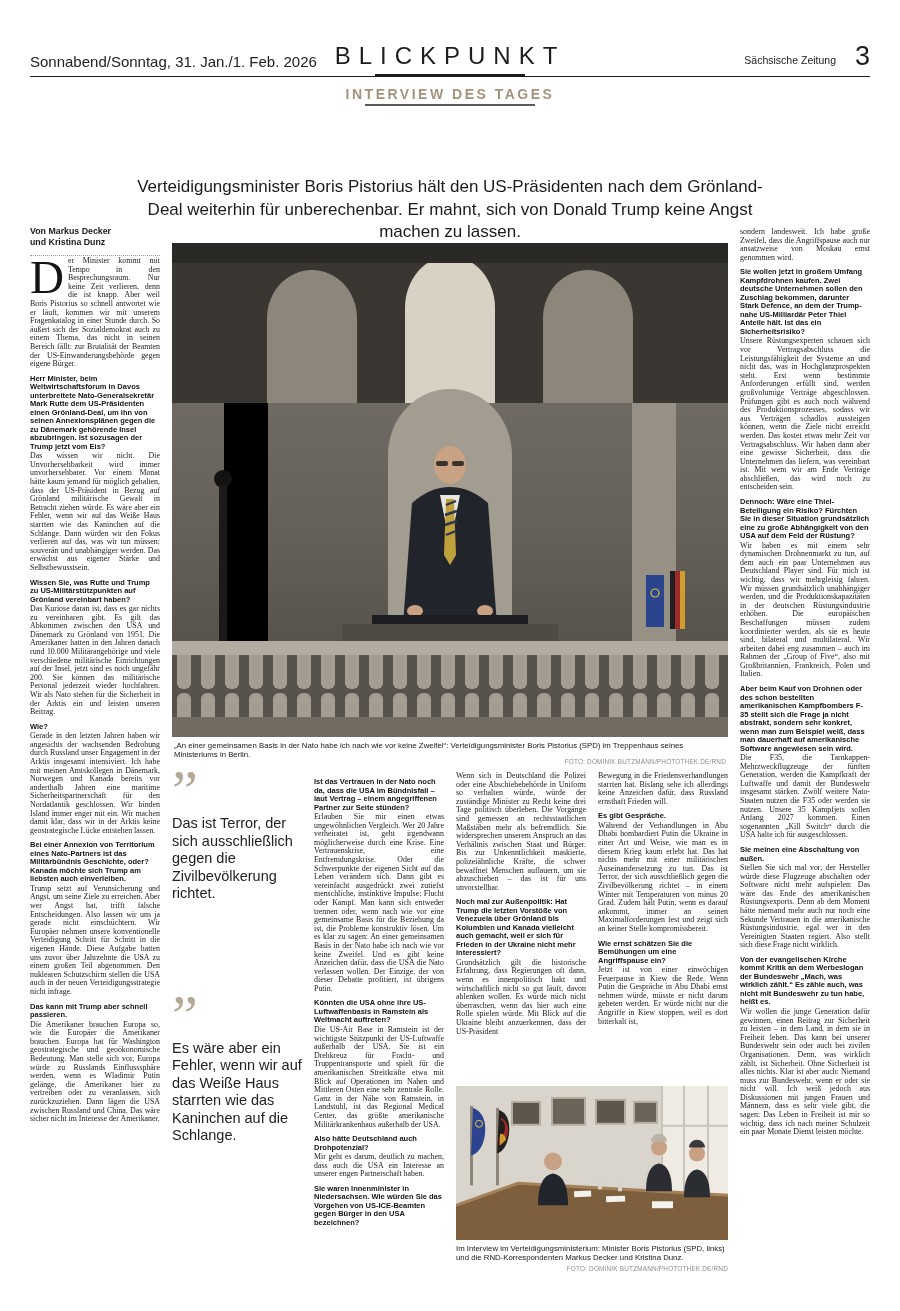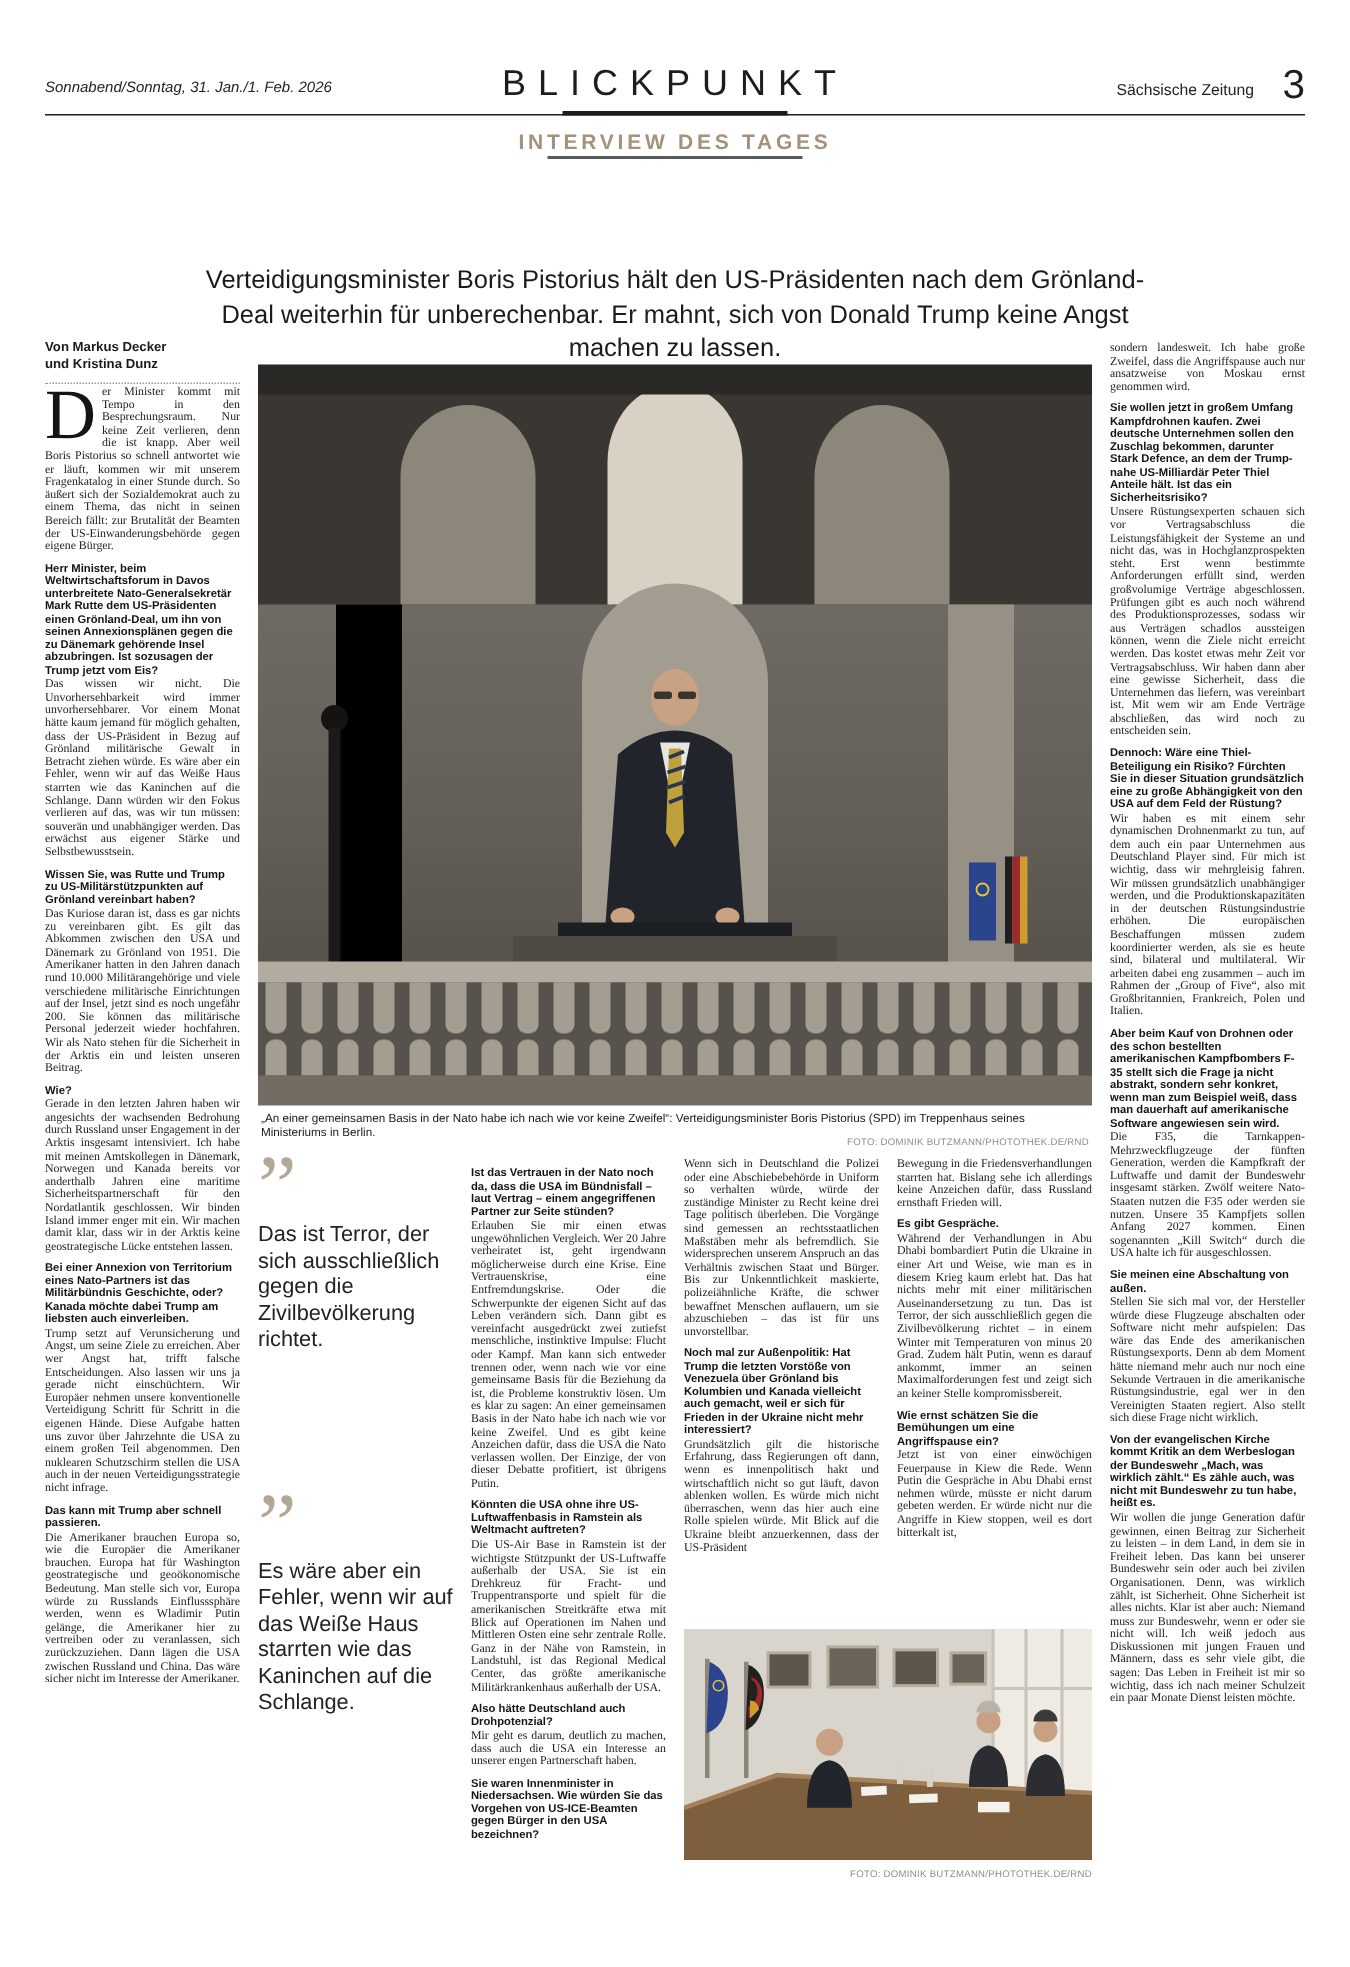--- a/index.html
+++ b/index.html
@@ -2,21 +2,21 @@
 <html lang="de"><head>
 <meta charset="utf-8">
 <style>
   * { margin:0; padding:0; box-sizing:border-box; }
   html,body { background:#ffffff; }
   #page {
     position:relative; width:900px; height:1311px; background:#fff;
     font-family:"Liberation Sans", sans-serif; color:#1a1a1a; overflow:hidden;
   }
   
-  .h-date { position:absolute; left:30px; top:53px; font-size:10px; color:#222;font-style:italic; }
+  .h-date { position:absolute; left:30px; top:53px; font-size:15px; color:#222; }
   .h-section { position:absolute; left:50%; transform:translateX(-50%); top:42px;
     font-size:24px; letter-spacing:8px; color:#1d1d1d; font-weight:400; }
   .h-paper { position:absolute; right:64px; top:54px; font-size:10.5px; color:#222; }
   .h-pagenum { position:absolute; right:30px; top:41px; font-size:27px; color:#1d1d1d; }
   .h-rule { position:absolute; left:30px; right:30px; top:76px; height:1px; background:#1c1c1c; }
   .h-rule-thick { position:absolute; left:50%; transform:translateX(-50%); top:74px; width:150px; height:3px; background:#1c1c1c; }
   .kicker { position:absolute; left:50%; transform:translateX(-50%); top:86px;
     font-size:14px; font-weight:bold; letter-spacing:2.5px; color:#a3937c; }
   .kicker-rule { position:absolute; left:50%; transform:translateX(-50%); top:104px; width:170px; height:2px; background:#5a5a5a; }
   
@@ -81,21 +81,21 @@
   </div>
 
   <div class="col col-left">
       <p class="a"><span class="dropcap">D</span>er Minister kommt mit Tempo in den Besprechungsraum. Nur keine Zeit verlieren, denn die ist knapp. Aber weil Boris Pistorius so schnell antwortet wie er läuft, kommen wir mit unserem Fragenkatalog in einer Stunde durch. So äußert sich der Sozialdemokrat auch zu einem Thema, das nicht in seinen Bereich fällt: zur Brutalität der Beamten der US-Einwanderungsbehörde gegen eigene Bürger.</p>
       <p class="q">Herr Minister, beim Weltwirtschaftsforum in Davos unterbreitete Nato-Generalsekretär Mark Rutte dem US-Präsidenten einen Grönland-Deal, um ihn von seinen Annexionsplänen gegen die zu Dänemark gehörende Insel abzubringen. Ist sozusagen der Trump jetzt vom Eis?</p>
       <p class="a">Das wissen wir nicht. Die Unvorhersehbarkeit wird immer unvorhersehbarer. Vor einem Monat hätte kaum jemand für möglich gehalten, dass der US-Präsident in Bezug auf Grönland militärische Gewalt in Betracht ziehen würde. Es wäre aber ein Fehler, wenn wir auf das Weiße Haus starrten wie das Kaninchen auf die Schlange. Dann würden wir den Fokus verlieren auf das, was wir tun müssen: souverän und unabhängiger werden. Das erwächst aus eigener Stärke und Selbstbewusstsein.</p>
       <p class="q">Wissen Sie, was Rutte und Trump zu US-Militärstützpunkten auf Grönland vereinbart haben?</p>
       <p class="a">Das Kuriose daran ist, dass es gar nichts zu vereinbaren gibt. Es gilt das Abkommen zwischen den USA und Dänemark zu Grönland von 1951. Die Amerikaner hatten in den Jahren danach rund 10.000 Militärangehörige und viele verschiedene militärische Einrichtungen auf der Insel, jetzt sind es noch ungefähr 200. Sie können das militärische Personal jederzeit wieder hochfahren. Wir als Nato stehen für die Sicherheit in der Arktis ein und leisten unseren Beitrag.</p>
       <p class="q">Wie?</p>
       <p class="a">Gerade in den letzten Jahren haben wir angesichts der wachsenden Bedrohung durch Russland unser Engagement in der Arktis insgesamt intensiviert. Ich habe mit meinen Amtskollegen in Dänemark, Norwegen und Kanada bereits vor anderthalb Jahren eine maritime Sicherheitspartnerschaft für den Nordatlantik geschlossen. Wir binden Island immer enger mit ein. Wir machen damit klar, dass wir in der Arktis keine geostrategische Lücke entstehen lassen.</p>
-      <p class="q">Bei einer Annexion von Territorium eines Nato-Partners ist das Militärbündnis Geschichte, oder? Kanada möchte dabei Trump am liebsten auch einverleiben.</p>
+      <p class="q">Bei einer Annexion von Territorium eines Nato-Partners ist das Militärbündnis Geschichte, oder? Kanada möchte sich Trump am liebsten auch einverleiben.</p>
       <p class="a">Trump setzt auf Verunsicherung und Angst, um seine Ziele zu erreichen. Aber wer Angst hat, trifft falsche Entscheidungen. Also lassen wir uns ja gerade nicht einschüchtern. Wir Europäer nehmen unsere konventionelle Verteidigung Schritt für Schritt in die eigenen Hände. Diese Aufgabe hatten uns zuvor über Jahrzehnte die USA zu einem großen Teil abgenommen. Den nuklearen Schutzschirm stellen die USA auch in der neuen Verteidigungsstrategie nicht infrage.</p>
       <p class="q">Das kann mit Trump aber schnell passieren.</p>
       <p class="a">Die Amerikaner brauchen Europa so, wie die Europäer die Amerikaner brauchen. Europa hat für Washington geostrategische und geoökonomische Bedeutung. Man stelle sich vor, Europa würde zu Russlands Einflusssphäre werden, wenn es Wladimir Putin gelänge, die Amerikaner hier zu vertreiben oder zu veranlassen, sich zurückzuziehen. Dann lägen die USA zwischen Russland und China. Das wäre sicher nicht im Interesse der Amerikaner.</p>
     </div>
   <div class="col col-b">
       <p class="q">Ist das Vertrauen in der Nato noch da, dass die USA im Bündnisfall – laut Vertrag – einem angegriffenen Partner zur Seite stünden?</p>
       <p class="a">Erlauben Sie mir einen etwas ungewöhnlichen Vergleich. Wer 20 Jahre verheiratet ist, geht irgendwann möglicherweise durch eine Krise. Eine Vertrauenskrise, eine Entfremdungskrise. Oder die Schwerpunkte der eigenen Sicht auf das Leben verändern sich. Dann gibt es vereinfacht ausgedrückt zwei zutiefst menschliche, instinktive Impulse: Flucht oder Kampf. Man kann sich entweder trennen oder, wenn nach wie vor eine gemeinsame Basis für die Beziehung da ist, die Probleme konstruktiv lösen. Um es klar zu sagen: An einer gemeinsamen Basis in der Nato habe ich nach wie vor keine Zweifel. Und es gibt keine Anzeichen dafür, dass die USA die Nato verlassen wollen. Der Einzige, der von dieser Debatte profitiert, ist übrigens Putin.</p>
       <p class="q">Könnten die USA ohne ihre US-Luftwaffenbasis in Ramstein als Weltmacht auftreten?</p>
       <p class="a">Die US-Air Base in Ramstein ist der wichtigste Stützpunkt der US-Luftwaffe außerhalb der USA. Sie ist ein Drehkreuz für Fracht- und Truppentransporte und spielt für die amerikanischen Streitkräfte etwa mit Blick auf Operationen im Nahen und Mittleren Osten eine sehr zentrale Rolle. Ganz in der Nähe von Ramstein, in Landstuhl, ist das Regional Medical Center, das größte amerikanische Militärkrankenhaus außerhalb der USA.</p>
       <p class="q">Also hätte Deutschland auch Drohpotenzial?</p>
@@ -238,16 +238,17 @@
         <circle cx="203" cy="62" r="8" fill="#c8a184"></circle>
         <path d="M195,56 a8,8 0 0 1 16,0 z" fill="#b9b3a8"></path>
         <path d="M190,106 q0,-26 13,-28 q13,2 13,28 z" fill="#2b2d33"></path>
         <circle cx="241" cy="68" r="8" fill="#c8a184"></circle>
         <path d="M233,62 a8,8 0 0 1 16,0 z" fill="#3a3a3a"></path>
         <path d="M228,112 q0,-26 13,-28 q13,2 13,28 z" fill="#2b2d33"></path>
       </g>
     </svg>
   </div>
   <div class="caption-bottom">
+    <span>Im Interview im Verteidigungsministerium: Minister Boris Pistorius (SPD, links) und die RND-Korrespondenten Markus Decker und Kristina Dunz.</span>
     <span class="credit">FOTO: DOMINIK BUTZMANN/PHOTOTHEK.DE/RND</span>
   </div>
 
 </div>
 
 </body></html>

